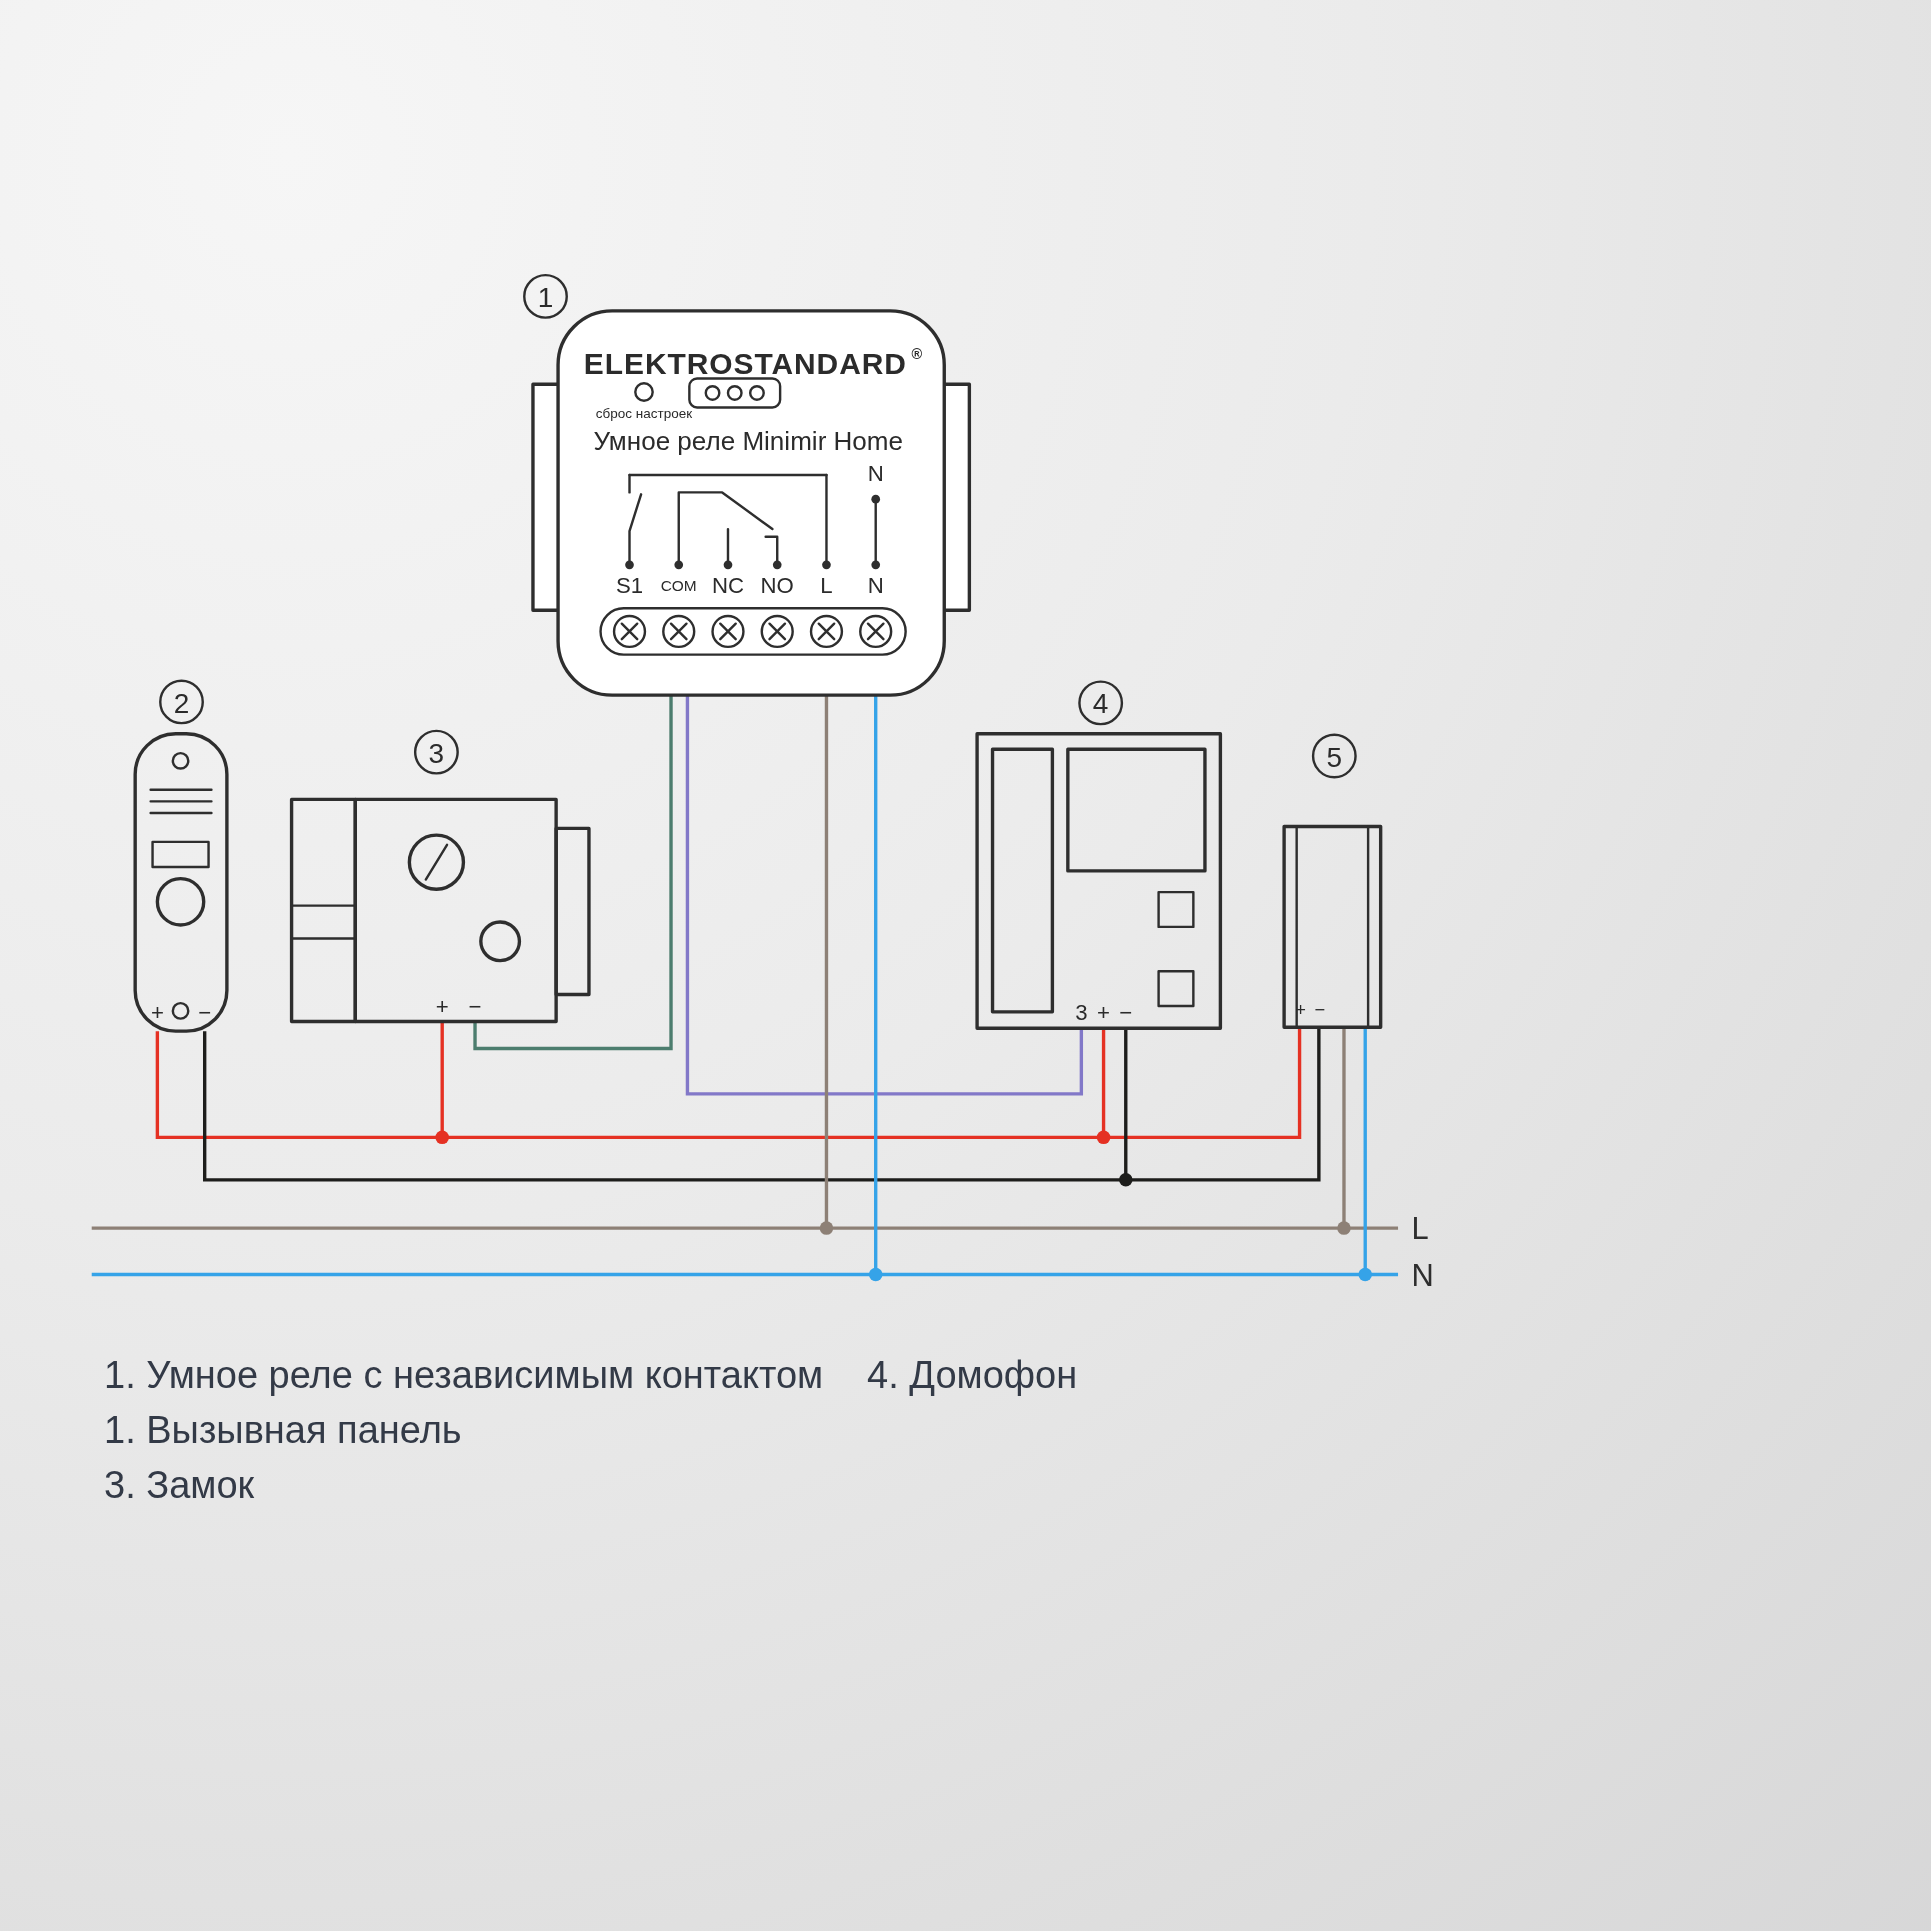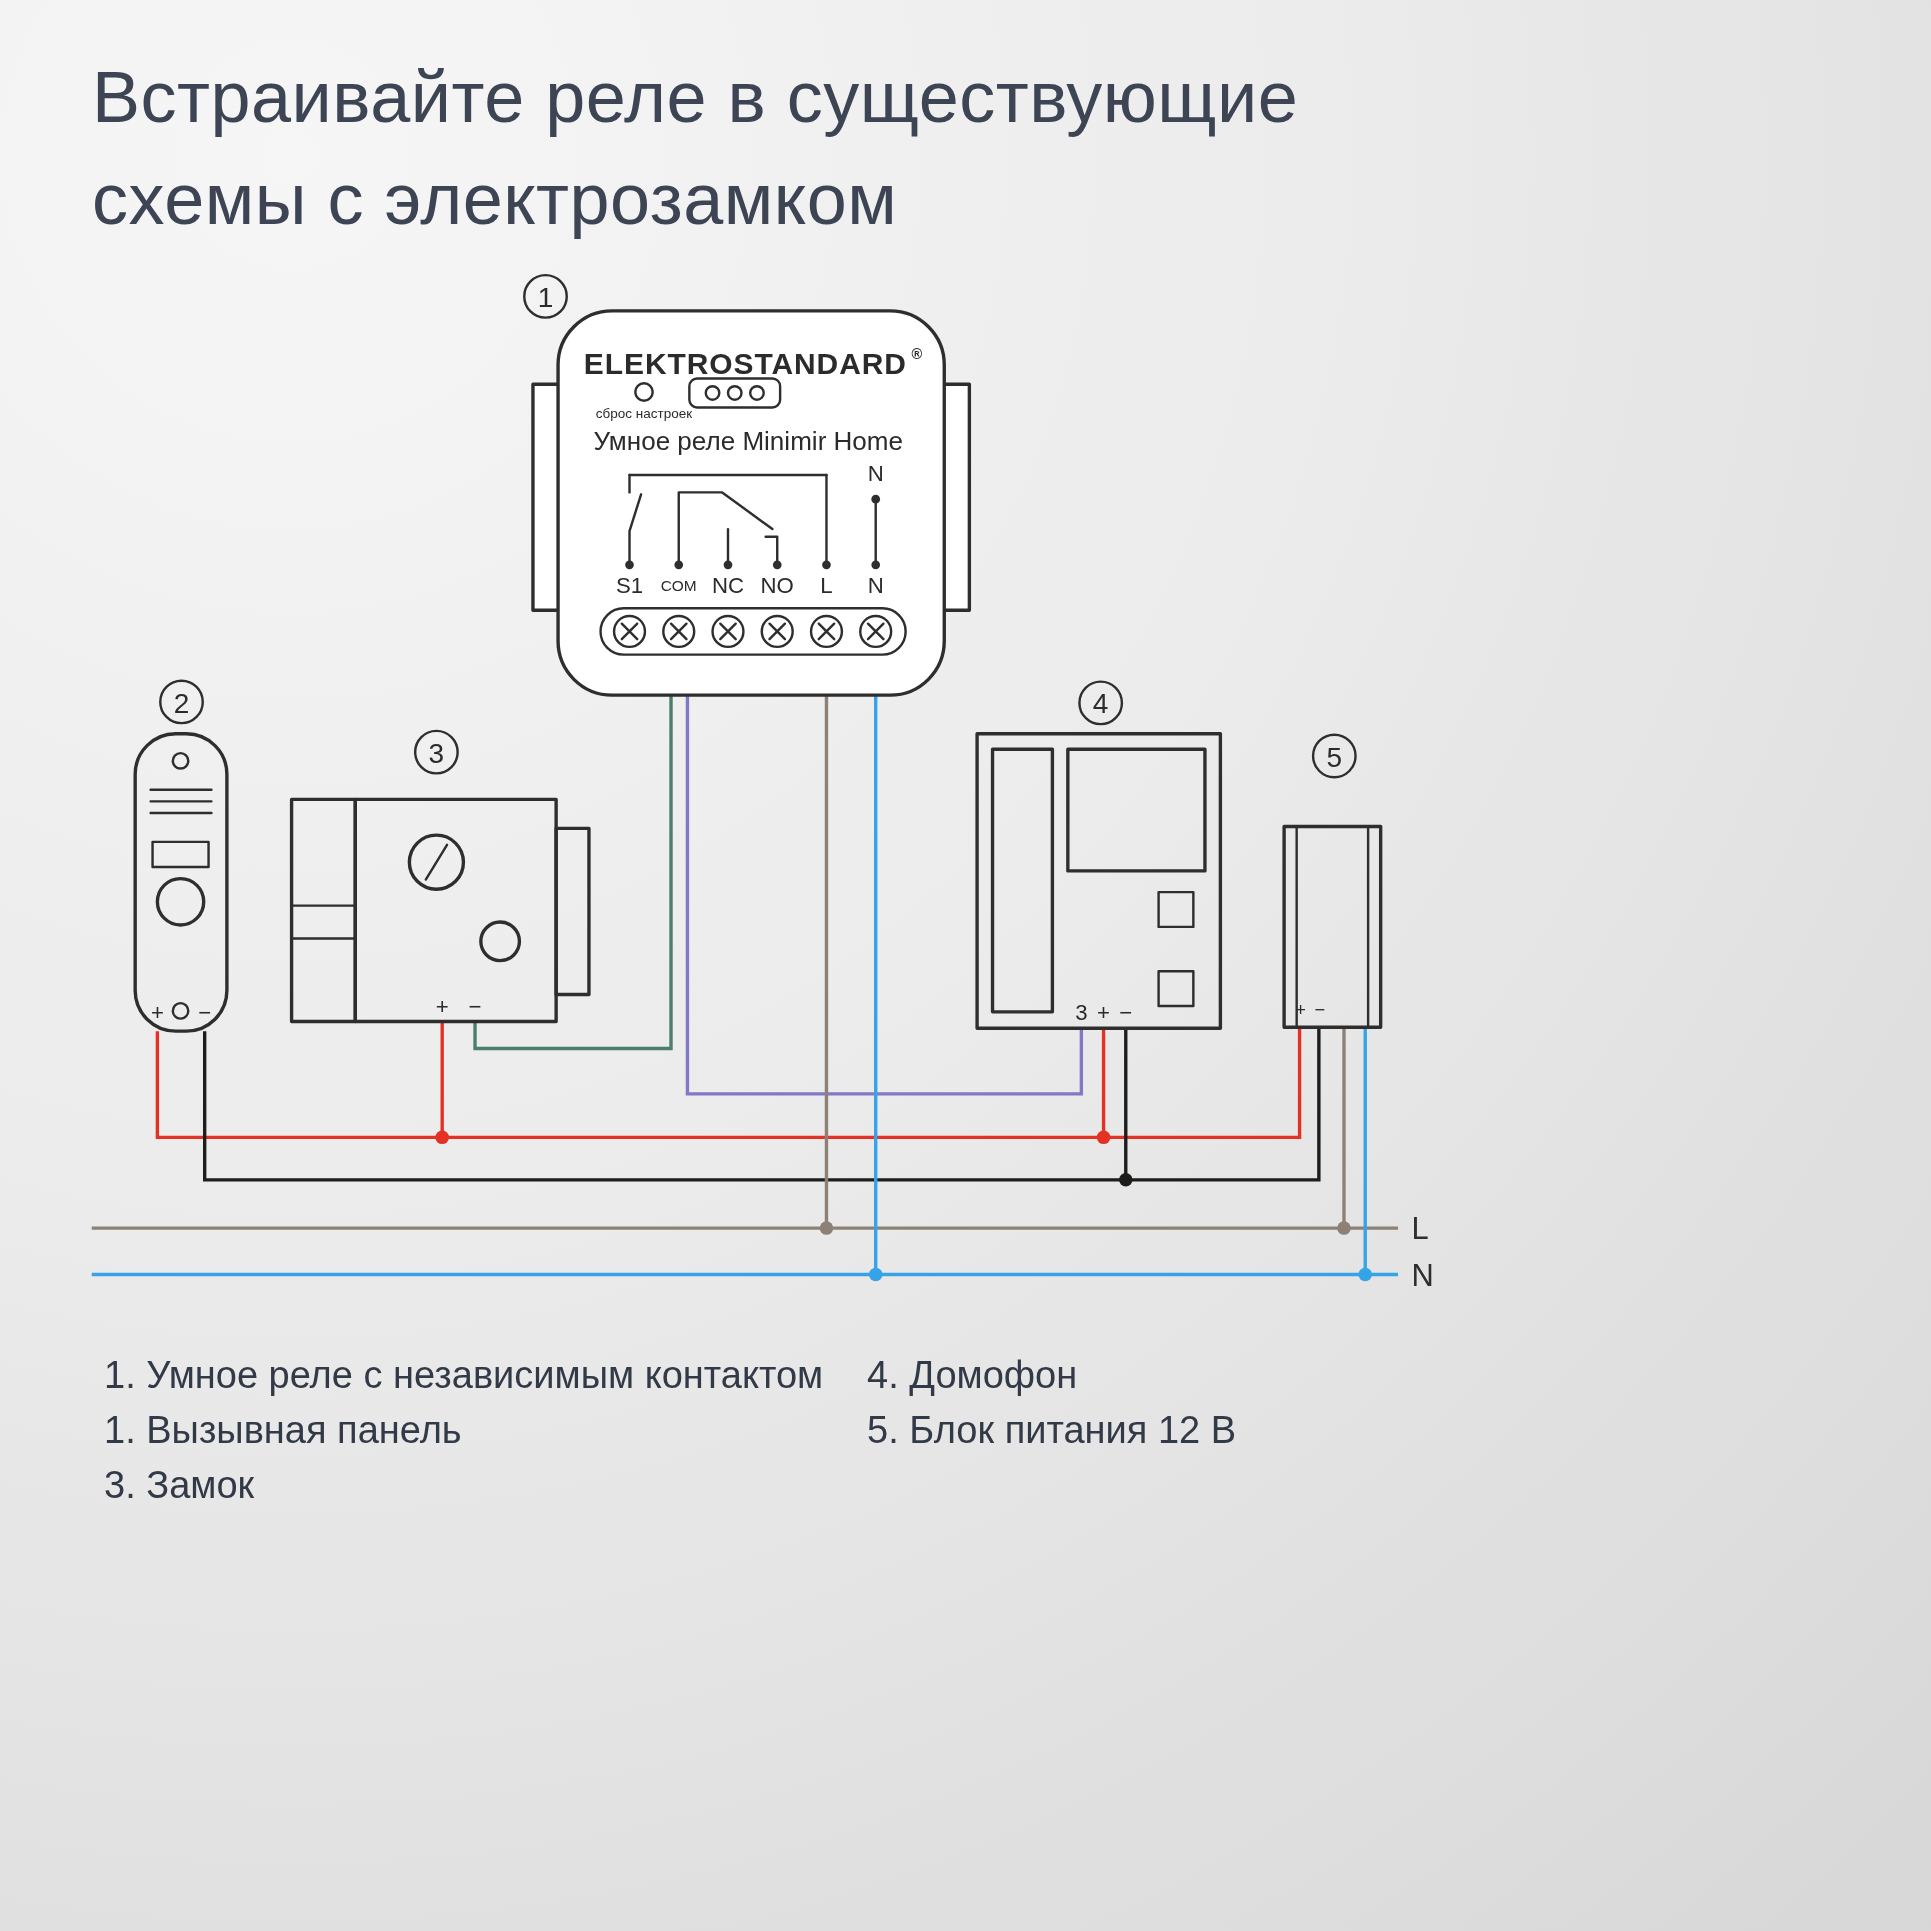--- a/index.html
+++ b/index.html
@@ -31,22 +31,20 @@
   .term-sm{font-size:16px}
   .psu-t{font-size:19px}
   .badge-t{font-size:29px}
   .bus-t{font-size:32px;fill:#2e2e2e}
 </style>
 </head>
 <body>
 
 <div class="canvas">
 
-  <h1 class="title">Встраивайте реле в существующие
-схемы с электрозамком</h1>
 
   <svg class="diagram" width="1931" height="1931" viewBox="0 0 2000 2000">
 
     <g fill="none" stroke-width="3.5">
       <line x1="95" y1="1272" x2="1448" y2="1272" stroke="#8d8076"></line>
       <line x1="95" y1="1320" x2="1448" y2="1320" stroke="#35a3e8"></line>
       <text class="bus-t" x="1462" y="1283">L</text>
       <text class="bus-t" x="1462" y="1332">N</text>
     </g>
 
@@ -208,17 +206,16 @@
     </g>
   </svg>
 
   <div class="legend legend-left">
     <div>1. Умное реле с независимым контактом</div>
     <div>1. Вызывная панель</div>
     <div>3. Замок</div>
   </div>
   <div class="legend legend-right">
     <div>4. Домофон</div>
-    <div>5. Блок питания 12 В</div>
   </div>
 
 </div>
 
 
 </body></html>

